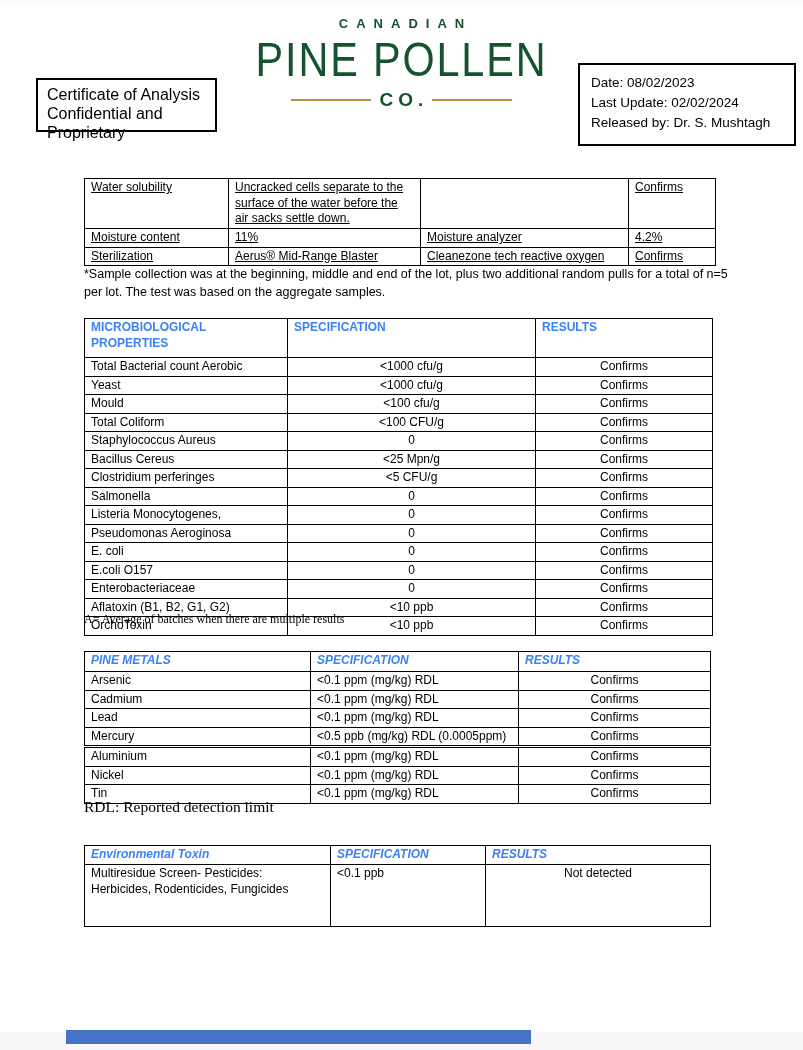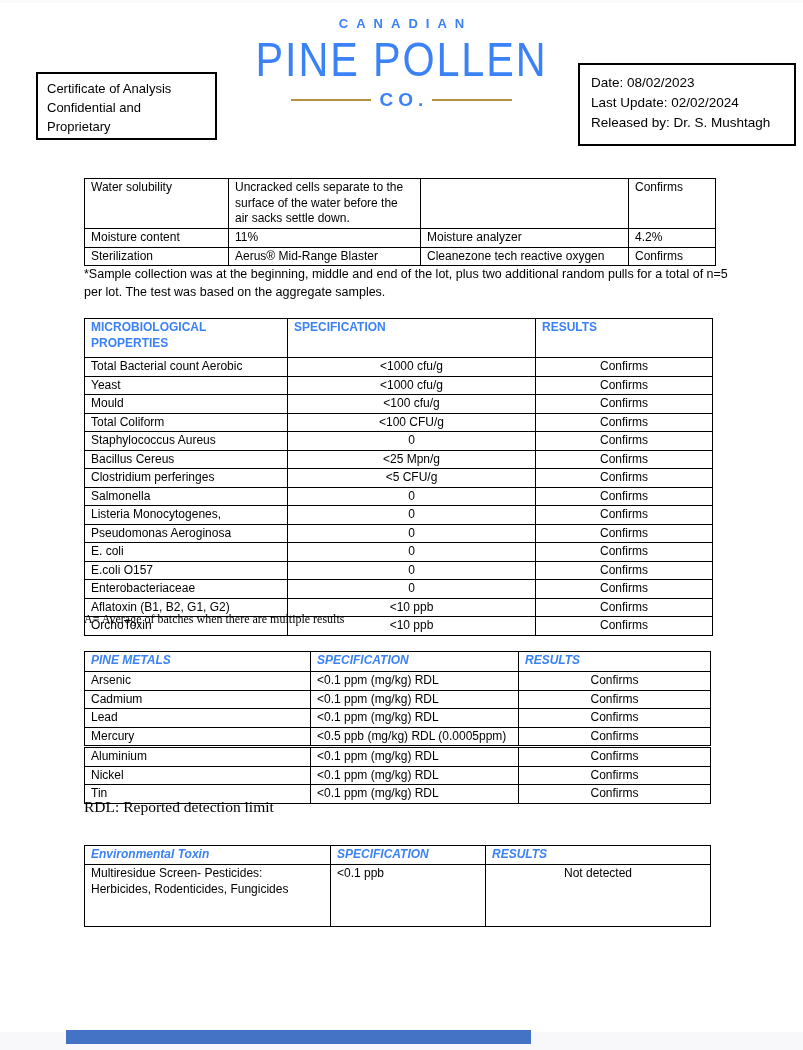--- a/index.html
+++ b/index.html
@@ -5,38 +5,38 @@
   * { margin:0; padding:0; box-sizing:border-box; }
   html,body { background:#ffffff; }
   body { font-family:"Liberation Sans", sans-serif; color:#000; }
   .page { position:relative; width:803px; height:1050px; background:#fff; overflow:hidden; }
 
   .edge-top { position:absolute; top:0; left:0; width:803px; height:3px; background:#fafafa; }
   .edge-bottom { position:absolute; bottom:0; left:0; width:803px; height:18px; background:#f8f8fa; }
   .footer-bar { position:absolute; left:66px; bottom:6px; width:465px; height:14px; background:#4472C4; }
 
   
-  .logo { position:absolute; top:16px; left:0; right:0; text-align:center; color:#3b82f6; }
+  .logo { position:absolute; top:16px; left:0; right:0; text-align:center; color:#14532d; }
   .logo-top { font-size:13px; font-weight:700; letter-spacing:8px; text-indent:8px; }
   .logo-main { font-size:45px; letter-spacing:2px; margin-top:1px; transform:scale(0.92,1.08); transform-origin:center top; white-space:nowrap; }
   .logo-co { display:flex; align-items:center; justify-content:center; gap:4px; margin-top:5px; font-size:19px; font-weight:700; letter-spacing:5px; text-indent:5px; }
   .logo-rule { display:inline-block; width:80px; height:2px; background:#B4923E; }
 
   
-  .stamp-box { position:absolute; left:36px; top:72px; width:181px; height:68px; border:2px solid #000; padding:5px 9px; font-size:13px; line-height:19px; }
+  .stamp-box { position:absolute; left:36px; top:78px; width:181px; height:54px; border:2px solid #000; padding:5px 9px; font-size:16px; line-height:19px; }
   .date-box  { position:absolute; left:578px; top:63px; width:218px; height:83px; border:2px solid #000; padding:8px 11px; font-size:13.5px; line-height:20px; }
 
   
   table { border-collapse:collapse; table-layout:fixed; font-size:12px; }
   td, th { border:1px solid #000; padding:1px 6px; vertical-align:top; line-height:15.5px; overflow:hidden; text-align:left; font-weight:normal; }
   td.c, th.c { text-align:center; }
   .gold-head th { color:#3b82f6; font-weight:700; }
   .gold-head.ital th { font-style:italic; }
 
-  .t-physical { position:absolute; left:84px; top:178px; width:631px; }
+  .t-physical { position:absolute; left:84px; top:178px; width:631px;text-decoration:underline; }
   .t-physical td { height:17px; }
   .t-physical tr:first-child td { height:50px; }
 
   .sample-note { position:absolute; left:84px; top:265px; width:645px; font-size:12.5px; line-height:18px; }
 
   .t-micro { position:absolute; left:84px; top:318px; width:628px; }
   .t-micro th { height:39px; }
   .t-micro td { height:17px; }
   .micro-note { position:absolute; left:84px; top:612px; font-family:"Liberation Serif", serif; font-size:12px; }
 

